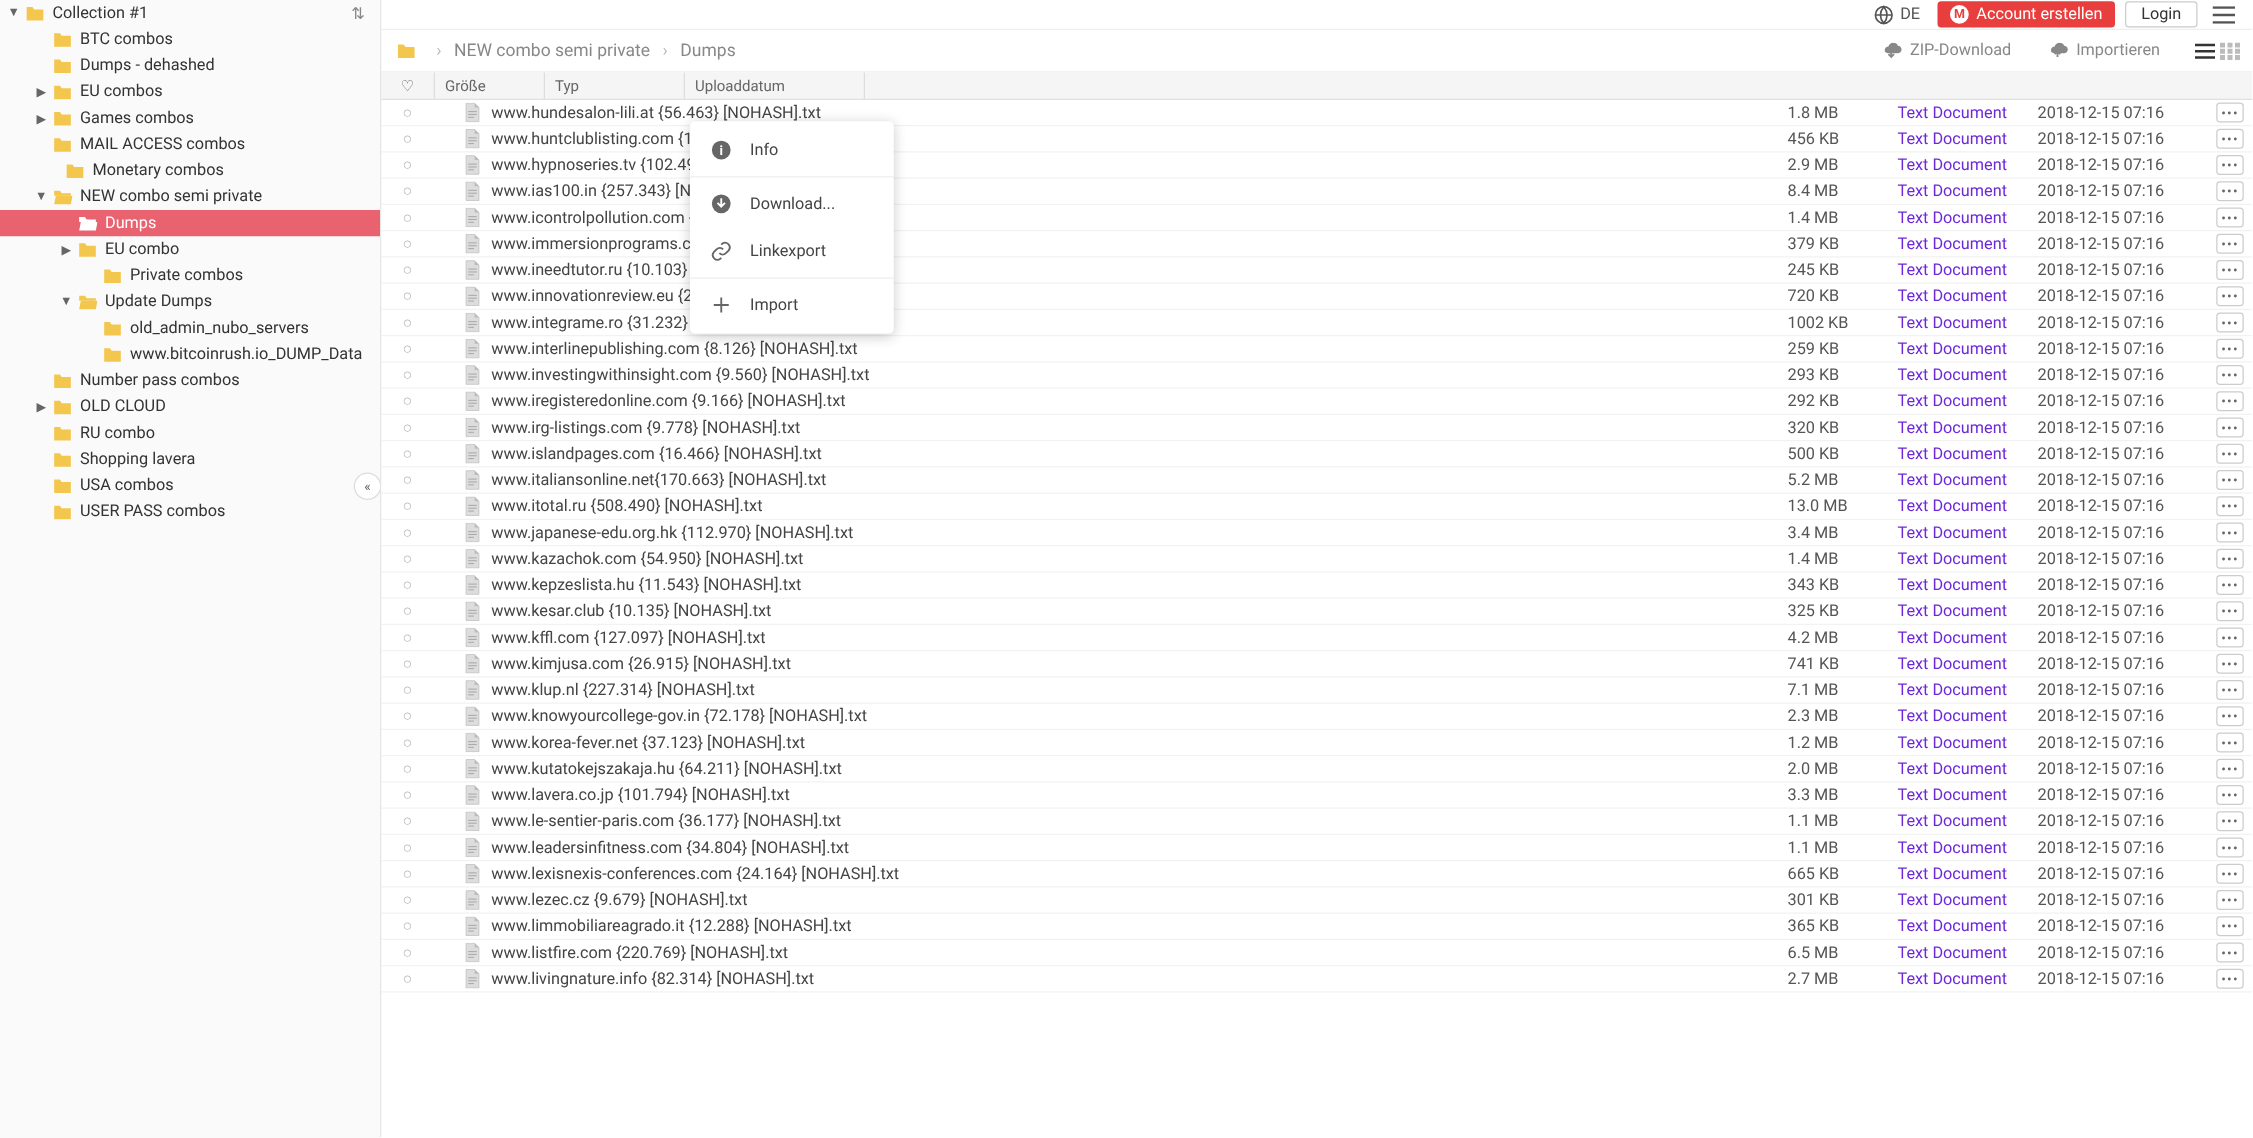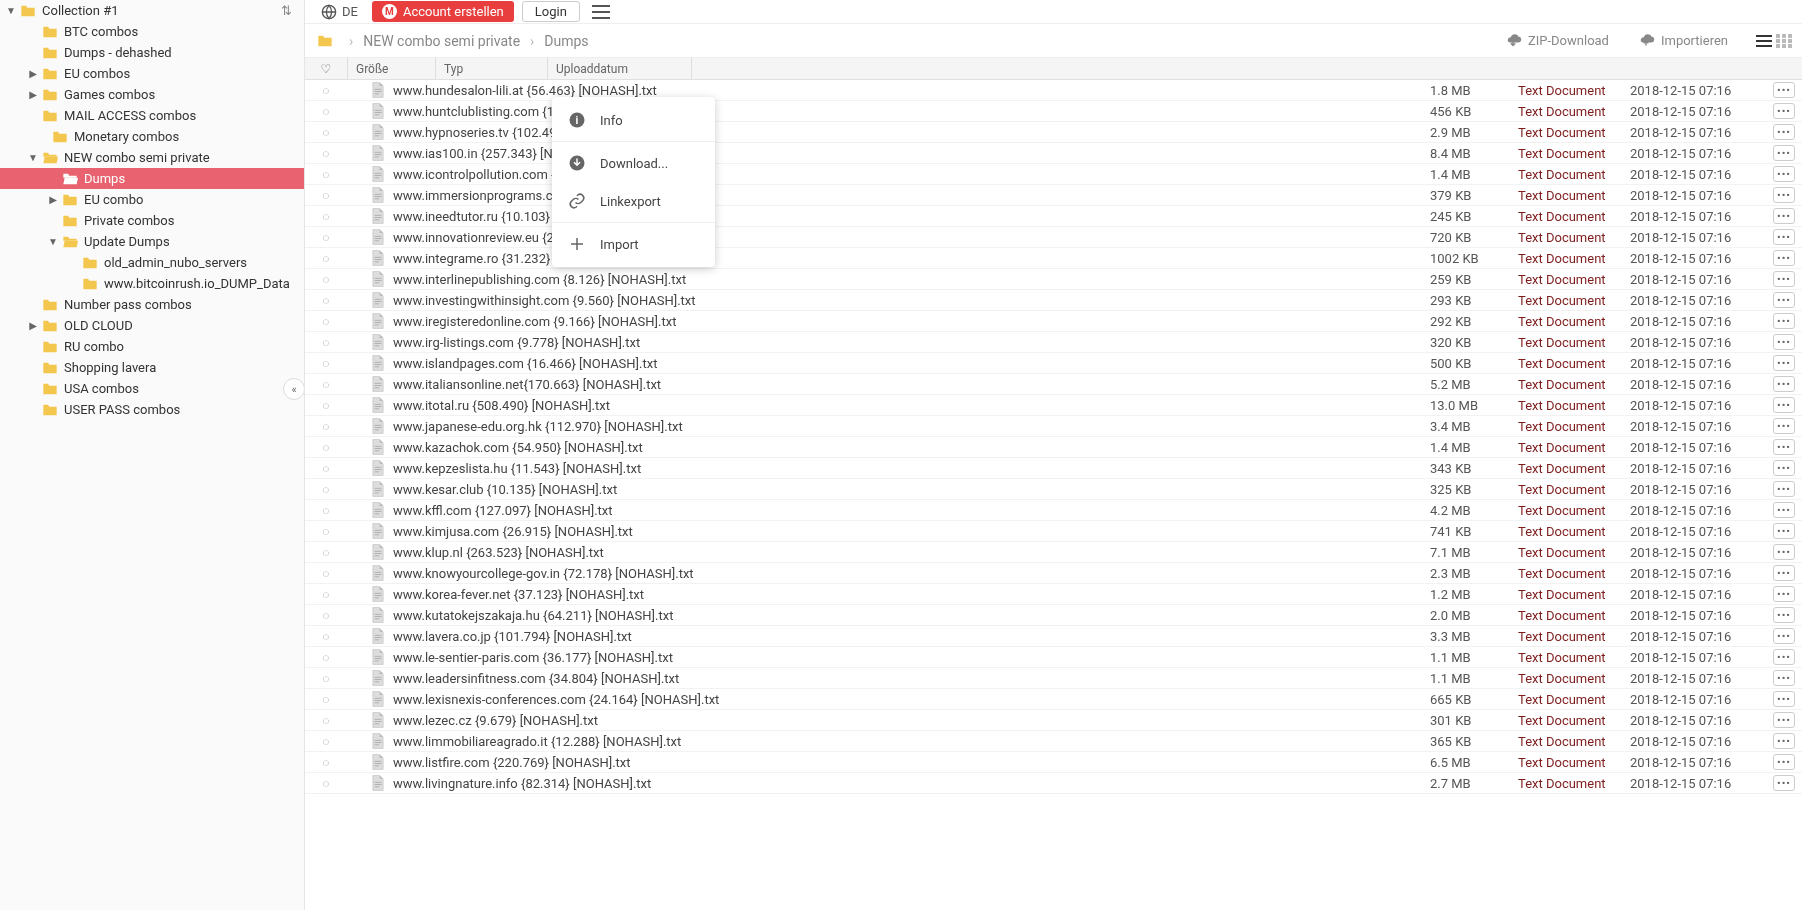--- a/index.html
+++ b/index.html
@@ -16,21 +16,21 @@
 .folder-icon svg { width: 16px; height: 14px; fill: #f3c74e; }
 .tree-label { flex: 1; }
 .collection-row { justify-content: space-between; }
 .collection-sort { color: #888; padding-right: 6px; }
 .collapse-btn { position: absolute; right: -1px; top: 378px; width: 22px; height: 22px; border: 1px solid #ddd; border-radius: 50%; background: #fff; display: flex; align-items: center; justify-content: center; font-size: 11px; color: #666; cursor: pointer; z-index: 5; }
 
 
 .main { flex: 1; display: flex; flex-direction: column; min-width: 0; }
 
 
-.topbar { height: 24px; display: flex; align-items: center; padding: 0 10px; gap: 8px; border-bottom: 1px solid #eee; }
+.topbar { height: 24px; display: flex; justify-content: flex-end; align-items: center; padding: 0 10px; gap: 8px; border-bottom: 1px solid #eee; }
 .lang-btn { display: flex; align-items: center; gap: 5px; color: #555; cursor: pointer; padding: 2px 6px; }
 .create-btn { background: #e83e3e; color: #fff; border-radius: 3px; padding: 3px 10px; display: flex; align-items: center; gap: 6px; cursor: pointer; font-size: 13px; }
 .create-btn .m-badge { background: #fff; color: #e83e3e; width: 15px; height: 15px; border-radius: 50%; font-size: 10px; font-weight: bold; display: flex; align-items: center; justify-content: center; }
 .login-btn { border: 1px solid #ccc; border-radius: 3px; padding: 2px 12px; cursor: pointer; }
 .menu-btn { cursor: pointer; color: #555; padding: 2px 4px; }
 
 
 .toolbar { height: 34px; display: flex; align-items: center; padding: 0 10px; border-bottom: 1px solid #eee; }
 .breadcrumb { display: flex; align-items: center; gap: 10px; color: #888; font-size: 14px; }
 .breadcrumb .bc-sep { color: #bbb; }
@@ -52,21 +52,21 @@
 .sort-arrow { font-size: 9px; color: #888; }
 
 
 .file-list { flex: 1; overflow-y: auto; }
 .file-row { display: flex; align-items: center; height: 21px; border-bottom: 1px solid #f2f2f2; }
 .col-fav-cell { width: 42px; text-align: center; color: #bbb; }
 .file-icon { width: 16px; height: 16px; margin-right: 6px; display: inline-flex; }
 .file-icon svg { width: 14px; height: 16px; }
 .col-name-cell { flex: 1; padding-left: 24px; display: flex; align-items: center; color: #444; white-space: nowrap; overflow: hidden; }
 .col-size-cell { width: 88px; padding-left: 8px; color: #555; }
-.col-type-cell { width: 112px; padding-left: 8px; color: #7f1d1d; }
+.col-type-cell { width: 112px; padding-left: 8px; color: #6d28d9; }
 .col-date-cell { width: 144px; padding-left: 8px; color: #555; }
 .col-actions-cell { width: 36px; display: flex; justify-content: center; }
 .more-btn { border: 1px solid #ccc; border-radius: 3px; width: 22px; height: 16px; display: flex; align-items: center; justify-content: center; cursor: pointer; color: #666; font-size: 11px; letter-spacing: 1px; background: #fff; }
 
 
 .context-menu { position: absolute; left: 552px; top: 97px; width: 163px; background: #fff; border-radius: 4px; box-shadow: 0 2px 10px rgba(0,0,0,0.2); z-index: 100; padding: 4px 0; }
 .ctx-item { display: flex; align-items: center; gap: 14px; padding: 10px 16px; cursor: pointer; color: #444; }
 .ctx-sep { height: 1px; background: #eee; margin: 2px 0; }
 .ctx-icon { width: 18px; height: 18px; color: #666; display: flex; align-items: center; justify-content: center; }
 
@@ -167,21 +167,21 @@
         </div>
         <div class="tree-item" style="padding-left: 46px;">
           <span class="tree-toggle">▶</span>
           <span class="folder-icon">
             <svg viewBox="0 0 24 20">
               <path d="M2 2h7l2 3h11v13H2z"></path>
             </svg>
           </span>
           <span class="tree-label">EU combo</span>
         </div>
-        <div class="tree-item" style="padding-left: 46px; align-items: center;">
+        <div class="tree-item" style="padding-left: 66px; align-items: center;">
           <span class="tree-toggle"></span>
           <span class="folder-icon">
             <svg viewBox="0 0 24 20">
               <path d="M2 2h7l2 3h11v13H2z"></path>
             </svg>
           </span>
           <span class="tree-label">Private combos</span>
         </div>
         <div class="tree-item" style="padding-left: 46px;">
           <span class="tree-toggle">▼</span>
@@ -835,21 +835,21 @@
           <div class="col-name-cell">
             <span class="file-icon">
               <svg viewBox="0 0 24 28">
                 <path fill="#ddd" stroke="#bbb" d="M3 1h12l6 6v20H3z"></path>
                 <path fill="#bbb" d="M15 1v6h6z"></path>
                 <rect x="6" y="12" width="12" height="1.5" fill="#aaa"></rect>
                 <rect x="6" y="16" width="12" height="1.5" fill="#aaa"></rect>
                 <rect x="6" y="20" width="8" height="1.5" fill="#aaa"></rect>
               </svg>
             </span>
-            <span>www.klup.nl {263.523} [NOHASH].txt</span>
+            <span>www.klup.nl {227.314} [NOHASH].txt</span>
           </div>
           <div class="col-size-cell">7.1 MB</div>
           <div class="col-type-cell">Text Document</div>
           <div class="col-date-cell">2018-12-15 07:16</div>
           <div class="col-actions-cell">
             <div class="more-btn">•••</div>
           </div>
         </div>
         <div class="file-row">
           <div class="col-fav-cell">○</div>

